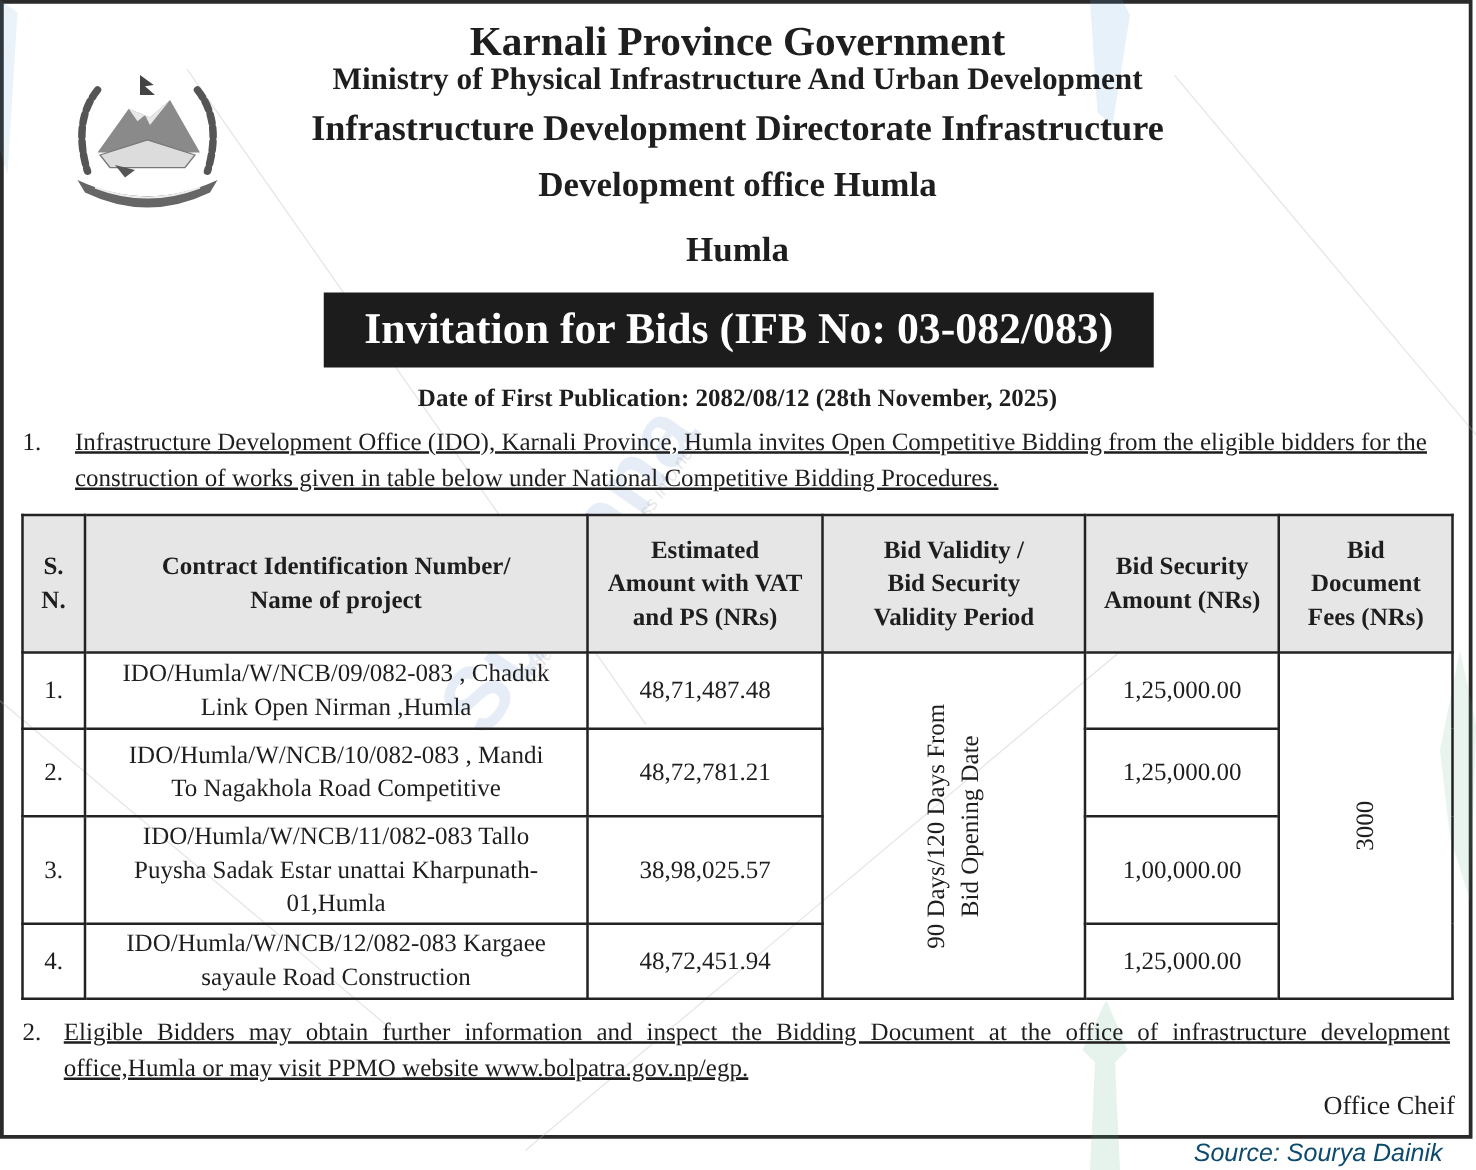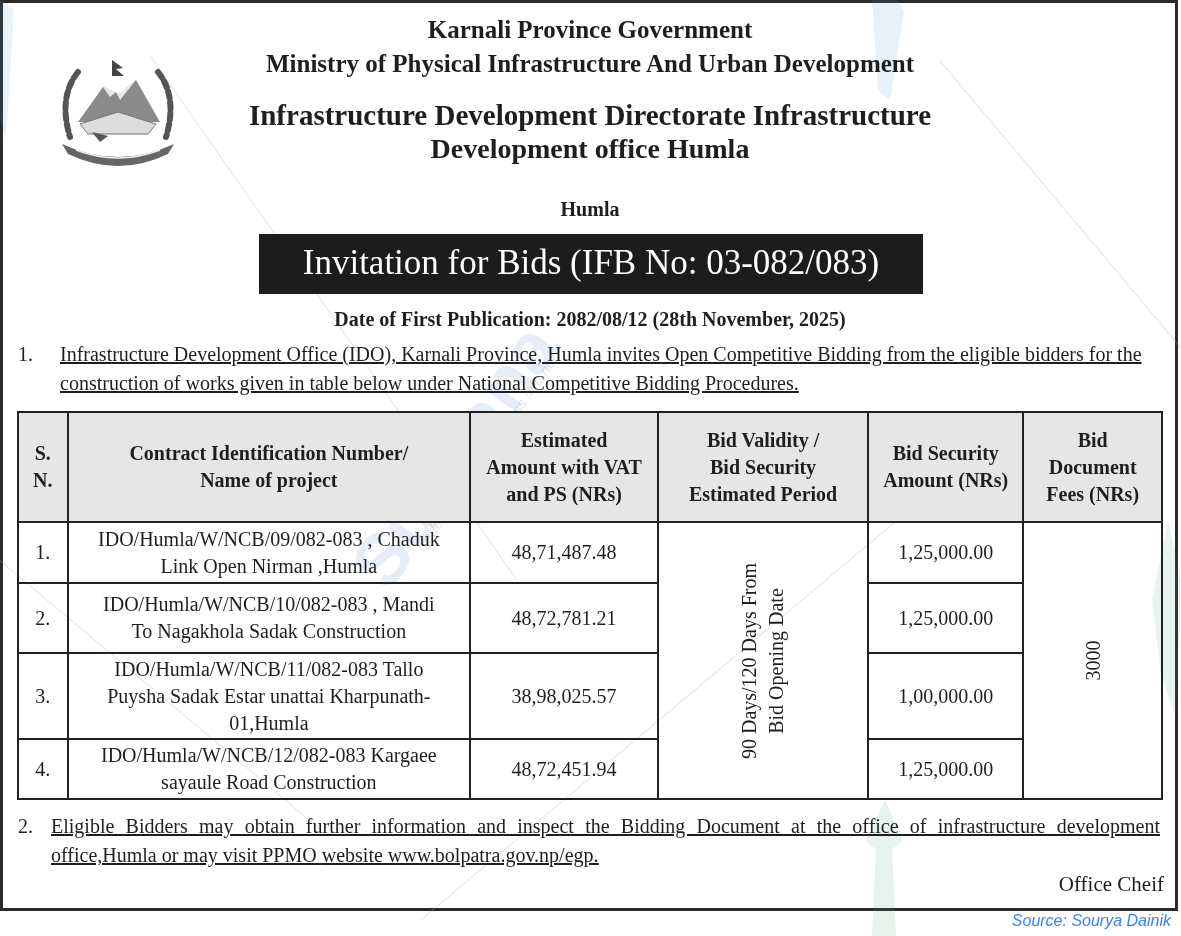--- a/index.html
+++ b/index.html
@@ -4,41 +4,41 @@
 <style>
   html, body { margin: 0; padding: 0; background: #ffffff; }
   body { width: 1181px; height: 936px; position: relative; overflow: hidden; font-family: "Liberation Serif", serif; color: #1e1e1e; }
   .frame { position: absolute; left: 0; top: 0; width: 1172px; height: 905px; border: 3px solid #2a2a2a; background: #fff; }
   .wm-slash { position: absolute; height: 1px; background: rgba(180,180,180,0.35); transform-origin: 0 0; pointer-events: none; }
   .wm-text { position: absolute; font-family: "Liberation Sans", sans-serif; font-weight: bold; color: rgba(60,110,190,0.12); transform: rotate(-55deg); transform-origin: 0 0; pointer-events: none; white-space: nowrap; }
   .wm-sub { position: absolute; font-family: "Liberation Sans", sans-serif; font-style: italic; color: rgba(120,120,120,0.18); transform: rotate(-55deg); transform-origin: 0 0; pointer-events: none; white-space: nowrap; font-size: 15px; }
   .wm-arrow { position: absolute; pointer-events: none; }
   .logo { position: absolute; left: 48px; top: 52px; width: 140px; height: 115px; }
   .hdr { position: absolute; left: 200px; width: 780px; text-align: center; font-weight: bold; white-space: nowrap; }
-  .h1 { top: 16px; font-size: 25px; }
+  .h1 { top: 16px; font-size: 33px; }
   .h2 { top: 50px; font-size: 25px; font-family: Liberation Serif, serif; }
-  .h3 { top: 87px; font-size: 29px; margin-top: 12px; }
+  .h3 { top: 87px; font-size: 29px; }
   .h4 { top: 133px; font-size: 28px; }
-  .h5 { top: 198px; font-size: 20px; }
-  .ifb { position: absolute; left: 259px; top: 234px; width: 664px; height: 60px; background: #1c1c1c; color: #fff; font-weight: normal; font-size: 35px; text-align: center; line-height: 58px; white-space: nowrap; }
+  .h5 { top: 185px; font-size: 28px; }
+  .ifb { position: absolute; left: 259px; top: 234px; width: 664px; height: 60px; background: #1c1c1c; color: #fff; font-weight: bold; font-size: 35px; text-align: center; line-height: 58px; white-space: nowrap; }
   .pubdate { position: absolute; left: 200px; width: 780px; top: 308px; text-align: center; font-weight: bold; font-size: 20px; }
   .para { position: absolute; left: 18px; width: 1142px; font-size: 20px; line-height: 29px; }
   .para .num { position: absolute; left: 0; top: 0; }
   .para .txt { margin-left: 42px; display: block; text-decoration: underline; }
   .p1 { top: 340px; }
   .p2 { top: 812px; }
   .p2 .txt { text-align: justify; text-align-last: left; margin-left: 33px; }
   .link { text-decoration: underline; }
   table.bids { position: absolute; left: 17px; top: 411px; width: 1146px; border-collapse: collapse; font-size: 20px; }
   table.bids th, table.bids td { border: 2px solid #222; text-align: center; vertical-align: middle; padding: 0 6px; }
   table.bids th { background: #e6e6e6; font-weight: bold; line-height: 27px; height: 108px; }
   table.bids td { line-height: 27px; }
   .vert { display: inline-block; transform: rotate(-90deg); white-space: nowrap; line-height: 27px; text-align: center; }
   .office { position: absolute; right: 17px; top: 872px; font-weight: normal; font-size: 21px; }
-  .source { position: absolute; right: 10px; top: 912px; font-family: "Liberation Sans", sans-serif; font-style: italic; font-size: 16px; color: #3b82f6; }
+  .source { position: absolute; right: 27px; top: 912px; font-family: "Liberation Sans", sans-serif; font-style: italic; font-size: 20px; color: #0c4a6e; }
 </style>
 </head>
 <body>
 
 <div class="frame"></div>
 
 <div class="wm-slash" style="left:150px; top:55px; width:640px; transform:rotate(55deg);"></div>
 <div class="wm-slash" style="left:940px; top:60px; width:560px; transform:rotate(50deg);"></div>
 <div class="wm-slash" style="left:420px; top:920px; width:760px; transform:rotate(-40deg);"></div>
 <div class="wm-slash" style="left:0px; top:560px; width:420px; transform:rotate(40deg);"></div>
@@ -94,41 +94,41 @@
     <col style="width:198px">
     <col style="width:165px">
     <col style="width:162px">
     <col style="width:144px">
   </colgroup>
   <thead>
     <tr>
       <th><span>S.</span><br><span>N.</span></th>
       <th><span>Contract Identification Number/</span><br><span>Name of project</span></th>
       <th><span>Estimated</span><br><span>Amount with VAT</span><br><span>and PS (NRs)</span></th>
-      <th><span>Bid Validity /</span><br><span>Bid Security</span><br><span>Estimated Period</span></th>
+      <th><span>Bid Validity /</span><br><span>Bid Security</span><br><span>Validity Period</span></th>
       <th><span>Bid Security</span><br><span>Amount (NRs)</span></th>
       <th><span>Bid</span><br><span>Document</span><br><span>Fees (NRs)</span></th>
     </tr>
   </thead>
   <tbody>
     <tr style="height:61px">
       <td>1.</td>
       <td><span>IDO/Humla/W/NCB/09/082-083 , Chaduk</span><br><span>Link Open Nirman ,Humla</span></td>
       <td>48,71,487.48</td>
       <td rowspan="4">
         <span class="vert"><span>90 Days/120 Days From</span><br><span>Bid Opening Date</span></span>
       </td>
       <td>1,25,000.00</td>
       <td rowspan="4">
         <span class="vert">3000</span>
       </td>
     </tr>
     <tr style="height:70px">
       <td>2.</td>
-      <td><span>IDO/Humla/W/NCB/10/082-083 ,  Mandi</span><br><span>To Nagakhola Sadak Construction</span></td>
+      <td><span>IDO/Humla/W/NCB/10/082-083 ,  Mandi</span><br><span>To Nagakhola Road Competitive</span></td>
       <td>48,72,781.21</td>
       <td>1,25,000.00</td>
     </tr>
     <tr style="height:86px">
       <td>3.</td>
       <td><span>IDO/Humla/W/NCB/11/082-083  Tallo</span><br><span>Puysha Sadak Estar unattai Kharpunath-</span><br><span>01,Humla</span></td>
       <td>38,98,025.57</td>
       <td>1,00,000.00</td>
     </tr>
     <tr style="height:60px">

